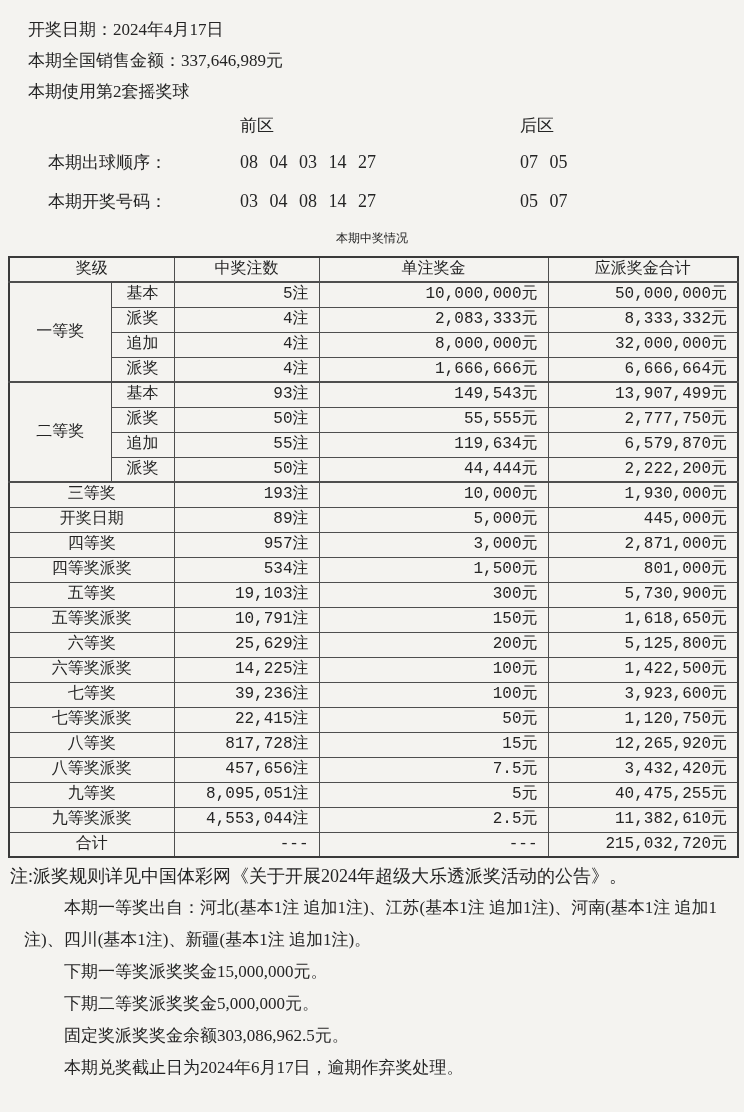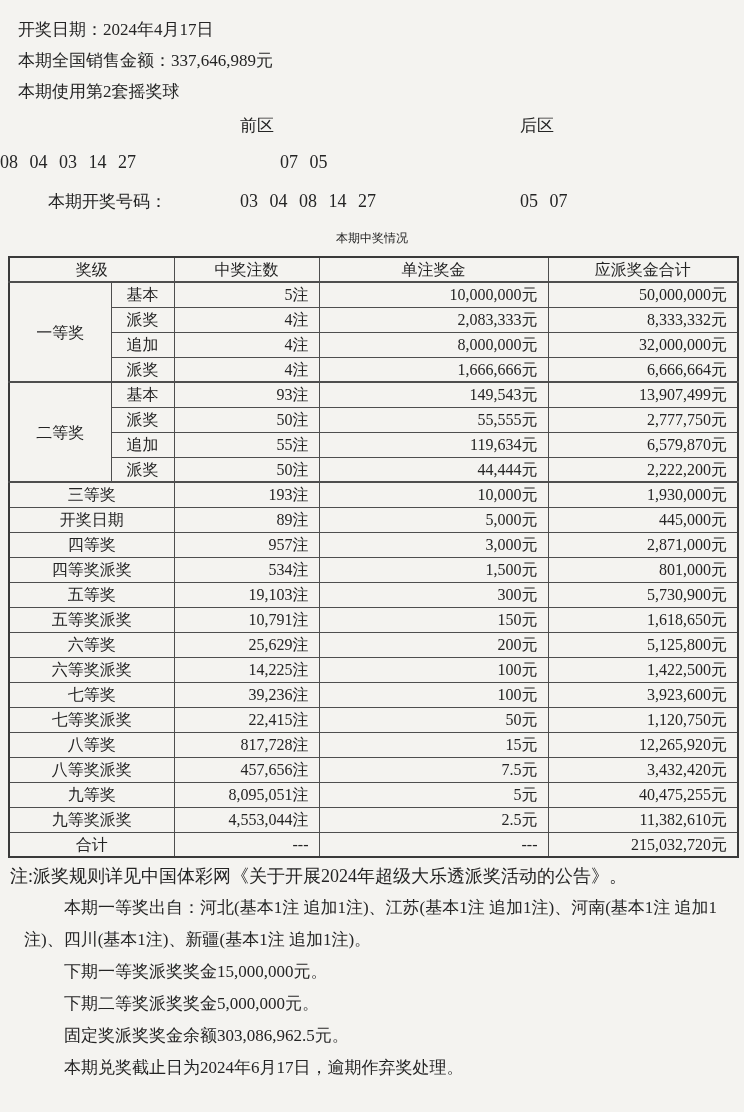--- a/index.html
+++ b/index.html
@@ -4,39 +4,40 @@
 <style>
   * { box-sizing: border-box; }
   html,body { margin:0; padding:0; background:#d9d9d9; }
   .page {
     width:744px; height:1112px; margin:0 auto; overflow:hidden;
     background:#f4f3f0; color:#242424;
     font-family:"Liberation Serif","DejaVu Serif",serif;
     position:relative;
   }
   
-  .info { padding:14px 0 0 18px; }
+  .info { padding:14px 0 0 28px; }
   .info p { margin:0; font-size:17px; line-height:31px; white-space:nowrap; }
 
   
   .cols { display:flex; align-items:center; }
   .zone-header { height:36px; font-size:17px; }
   .draw-row { height:39px; font-size:18px; }
   .col-label { width:240px; padding-left:48px; font-size:17px; white-space:nowrap; }
   .col-front { width:240px; word-spacing:7px; white-space:nowrap; }
   .col-back  { width:160px; margin-left:40px; word-spacing:7px; white-space:nowrap; }
 
   
   .table-title { height:35px; line-height:35px; text-align:center; font-size:12px; }
 
   
   table.prize-table {
     border-collapse:collapse; table-layout:fixed;
     margin-left:8px; width:729px; font-size:16px;
     border:2px solid #3a3a3a;
+    font-family:Liberation Mono, monospace;
   }
   .prize-table th, .prize-table td {
     border:1px solid #4e4e4e; height:25px; padding:0;
     line-height:23px; font-weight:normal; overflow:hidden; white-space:nowrap;
   }
   .prize-table tr.head th { border-bottom-width:2px; }
   .prize-table th, .prize-table td.c { text-align:center; }
   .prize-table td.r { text-align:right; padding-right:10px; }
   .prize-table tr.gsep td { border-top-width:2px; }
 
@@ -56,20 +57,21 @@
     <p>本期使用第2套摇奖球</p>
   </div>
 
   <div class="cols zone-header">
     <div class="col-label"></div>
     <div class="col-front">前区</div>
     <div class="col-back">后区</div>
   </div>
 
   <div class="cols draw-row">
+    <div class="col-label">本期出球顺序：</div>
     <div class="col-front">08 04 03 14 27</div>
     <div class="col-back">07 05</div>
   </div>
 
   <div class="cols draw-row">
     <div class="col-label">本期开奖号码：</div>
     <div class="col-front">03 04 08 14 27</div>
     <div class="col-back">05 07</div>
   </div>
 

